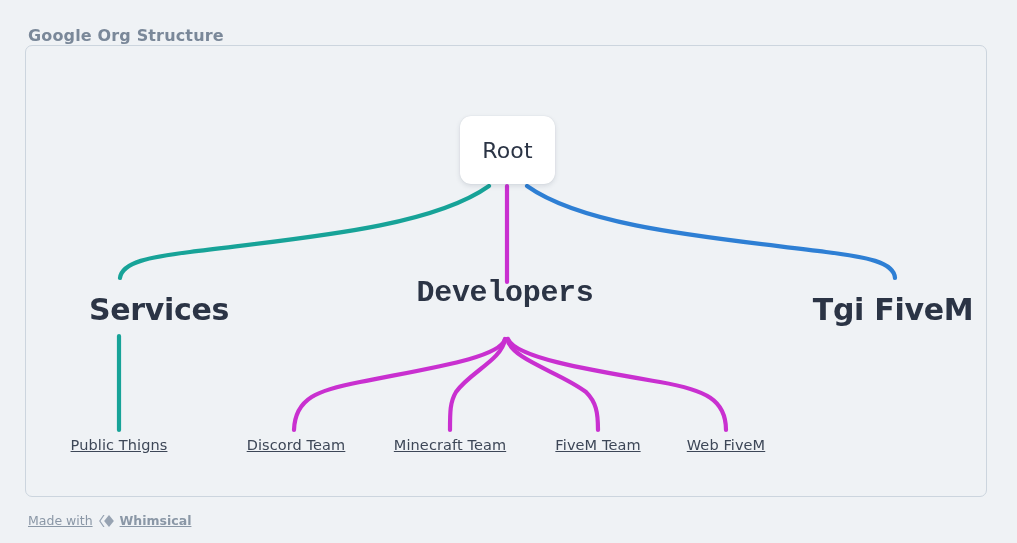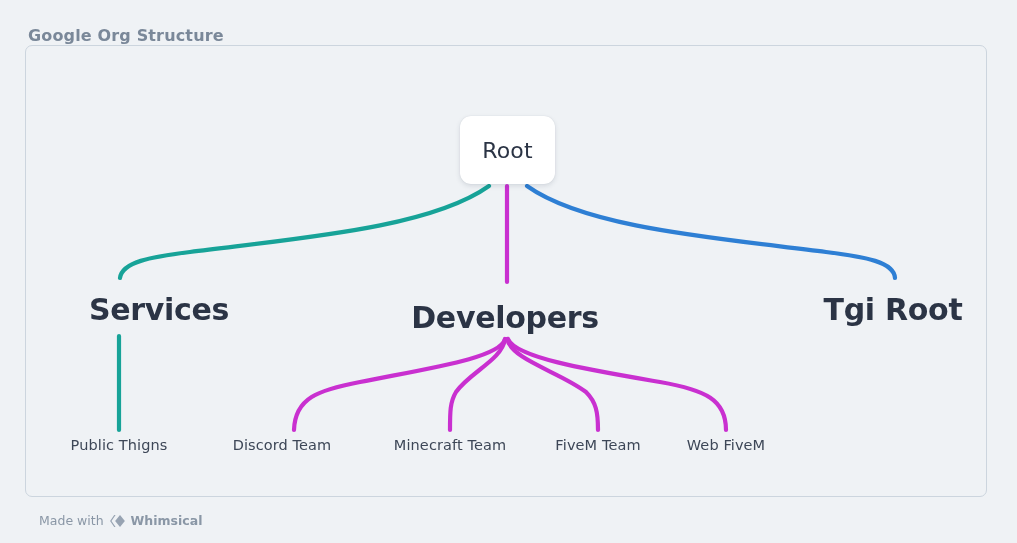--- a/index.html
+++ b/index.html
@@ -76,51 +76,53 @@
     position: absolute;
     font-size: 30px;
     font-weight: 700;
     color: #2b3445;
     letter-spacing: -0.3px;
     white-space: nowrap;
     transform: translateX(-50%);
     text-align: center;
   }
   #branch-services   { left: 119px; top: 292px; margin-left: 40px; }
-  #branch-developers { left: 505px; top: 300px; }
+  #branch-developers { left: 505px; top: 276px; font-family: Liberation Mono, monospace; }
   #branch-tgi-team   { left: 893px; top: 292px; }
 
   
   .leaf-label {
     position: absolute;
     font-size: 14.5px;
     font-weight: 400;
     color: #3d4757;
     white-space: nowrap;
     transform: translateX(-50%);
     text-align: center;
     letter-spacing: 0.1px;
+    text-decoration: underline;
   }
   #leaf-public-things  { left: 119px; top: 437px; }
-  #leaf-discord-team   { left: 282px; top: 437px; }
+  #leaf-discord-team   { left: 296px; top: 437px; }
   #leaf-minecraft-team { left: 450px; top: 437px; text-align: right; }
   #leaf-fivem-team     { left: 598px; top: 437px; }
   #leaf-web-team       { left: 726px; top: 437px; }
 
   
   #footer {
     position: absolute;
-    left: 39px;
+    left: 28px;
     top: 513px;
     display: flex;
     align-items: center;
     gap: 5px;
     font-size: 12.5px;
     color: #8a97a6;
     white-space: nowrap;
+    text-decoration: underline;
   }
   #footer .brand-name { font-weight: 600; color: #8a97a6; text-align: center; }
   #whimsical-logo { display: block; }
 </style>
 </head>
 <body>
 
 <div id="diagram-title">Google Org Structure</div>
 
 <div id="canvas-frame"></div>
@@ -142,21 +144,21 @@
 </svg>
 
 <div id="root-node">
   <span class="root-label">Root</span>
 </div>
 
 <div class="branch-label" id="branch-services">Services</div>
 
 <div class="branch-label" id="branch-developers">Developers</div>
 
-<div class="branch-label" id="branch-tgi-team">Tgi Root</div>
+<div class="branch-label" id="branch-tgi-team">Tgi FiveM</div>
 
 <div class="leaf-label" id="leaf-public-things">Public Thigns</div>
 
 <div class="leaf-label" id="leaf-discord-team">Discord Team</div>
 
 <div class="leaf-label" id="leaf-minecraft-team">Minecraft Team</div>
 
 <div class="leaf-label" id="leaf-fivem-team">FiveM Team</div>
 
 <div class="leaf-label" id="leaf-web-team">Web FiveM</div>

